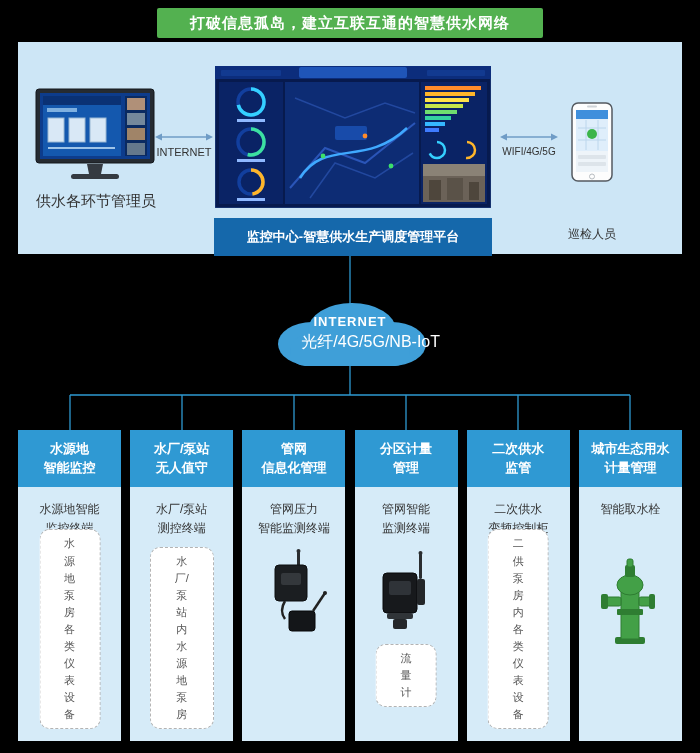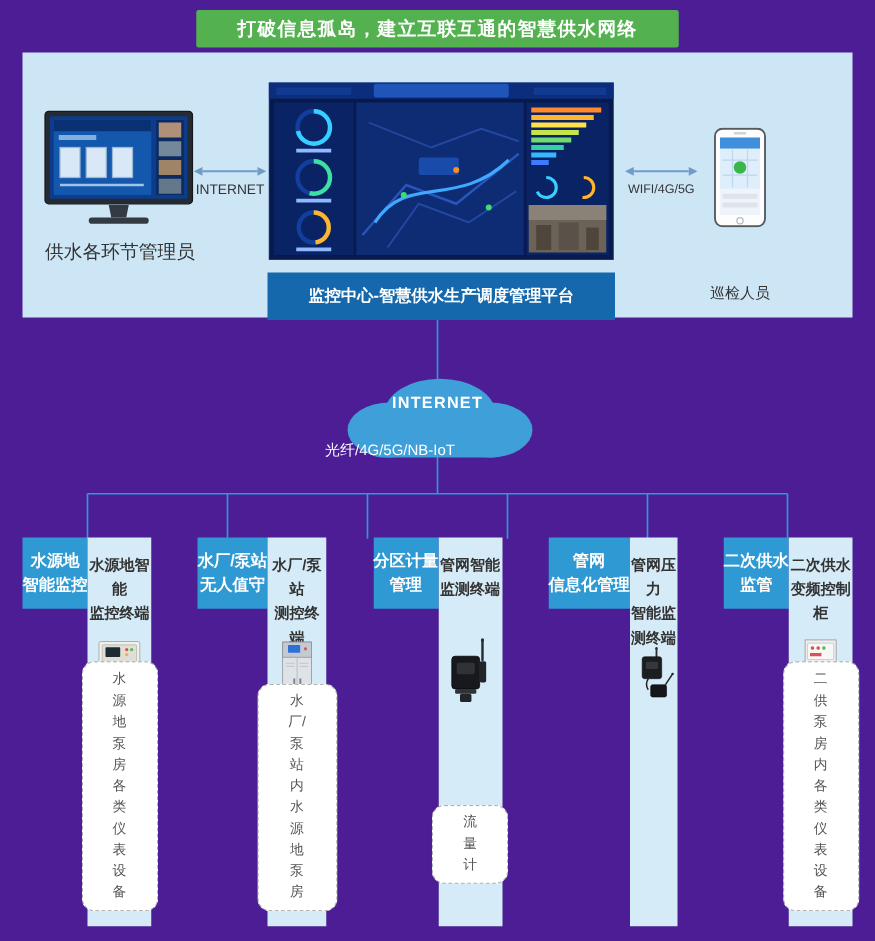--- a/index.html
+++ b/index.html
@@ -1,17 +1,17 @@
 <!DOCTYPE html>
 <html><head>
 <meta charset="utf-8">
 <style>
   * { margin:0; padding:0; box-sizing:border-box; }
   body { background:#fff; font-family:"Liberation Sans","DejaVu Sans",sans-serif; }
-  .page { position:relative; width:700px; height:753px; background:#4c1d95; overflow:hidden; }
+  .page { position:relative; width:700px; height:753px; background:#000000; overflow:hidden; }
 
   .banner { position:absolute; left:157px; top:8px; width:386px; height:30px; background:#53b150;
     color:#fff; font-weight:bold; font-size:15px; letter-spacing:1px; border-radius:2px;
     display:flex; align-items:center; justify-content:center; }
 
   .top-panel { position:absolute; left:18px; top:42px; width:664px; height:212px; background:#cde6f6; }
   .top-panel .abs { position:absolute; }
   .monitor { left:17px; top:46px; width:120px; height:100px; }
   .admin-label { left:8px; top:150px; width:140px; text-align:center; font-size:15px; color:#333; }
   .arrow-left { left:134px; top:88px; width:64px; height:14px; }
@@ -23,31 +23,31 @@
   .wifi-label { left:472px; top:104px; width:78px; text-align:center; font-size:10px; color:#333; }
   .phone { left:552px; top:60px; width:44px; height:80px; }
   .inspector-label { left:540px; top:152px; width:68px; text-align:center; font-size:12px; color:#333;margin-top:32px; }
 
   .connectors { position:absolute; left:0; top:0; width:700px; height:753px; pointer-events:none; }
 
   .cloud-wrap { position:absolute; left:260px; top:292px; width:180px; height:84px; }
   .cloud-wrap svg { position:absolute; left:0; top:0; }
   .cloud-line1 { position:absolute; top:22px; left:0; width:100%; text-align:center; color:#fff;
     font-weight:bold; font-size:13px; letter-spacing:1px; }
-  .cloud-line2 { position:absolute; top:60px; left:0; width:100%; text-align:left; color:#fff; font-size:12px; }
+  .cloud-line2 { position:absolute; top:40px; left:0; width:100%; text-align:right; color:#fff; font-size:16px; }
 
   .columns { position:absolute; left:18px; top:430px; width:664px; height:311px;
     display:flex; justify-content:space-between; }
-  .column { width:103px; position:relative; display:flex; }
+  .column { width:103px; position:relative; display:flex; flex-direction:column; }
   .col-header { height:57px; background:#2f99d3; color:#fff; font-size:13px; font-weight:bold;
     display:flex; align-items:center; justify-content:center; text-align:center;
     white-space:pre-line; line-height:1.4; }
   .col-panel { flex:1; background:#d6ebf8; position:relative; }
   .terminal { margin-top:13px; text-align:center; font-size:12px; color:#333;
-    white-space:pre-line; line-height:1.6;font-weight:bold; }
+    white-space:pre-line; line-height:1.6; }
   .device { position:absolute; top:62px; left:0; right:0; display:flex; justify-content:center; }
   .bottom-box { position:absolute; bottom:12px; left:50%; transform:translateX(-50%);
     background:#fff; border:1px dashed #b3b3b3; border-radius:10px; padding:5px 24px;
     font-size:11px; color:#555; text-align:center; white-space:pre-line; line-height:1.55; }
   .bottom-box.raised { bottom:34px; }
 </style>
 </head>
 <body>
 
 <div class="page">
@@ -244,58 +244,58 @@
             <rect x="22" y="94" width="6" height="6" fill="#9aa1a8"></rect>
             <rect x="50" y="94" width="6" height="6" fill="#9aa1a8"></rect>
           </svg>
         </div>
         <div class="bottom-box">水厂/泵站内
 水源地泵房</div>
       </div>
     </div>
 
     <div class="column">
-      <div class="col-header">分区计量
-管理</div>
-      <div class="col-panel">
-        <div class="terminal">管网智能
-监测终端</div>
-        <div class="device">
-          <svg width="78" height="100" viewBox="0 0 78 100">
-            <rect x="52" y="4" width="3" height="26" rx="1.5" fill="#2a2d30"></rect>
-            <circle cx="53.5" cy="4" r="2" fill="#2a2d30"></circle>
-            <rect x="16" y="24" width="34" height="40" rx="4" fill="#17191c" stroke="#08090a"></rect>
-            <rect x="22" y="32" width="22" height="14" rx="2" fill="#2f3338"></rect>
-            <rect x="50" y="30" width="8" height="26" rx="2" fill="#232629"></rect>
-            <rect x="20" y="64" width="26" height="6" rx="2" fill="#303438"></rect>
-            <rect x="26" y="70" width="14" height="10" rx="2" fill="#232629"></rect>
-          </svg>
-        </div>
-        <div class="bottom-box raised">流量计</div>
-      </div>
-    </div>
-
-    <div class="column">
       <div class="col-header">管网
 信息化管理</div>
       <div class="col-panel">
         <div class="terminal">管网压力
 智能监测终端</div>
         <div class="device">
           <svg width="78" height="100" viewBox="0 0 78 100">
             <rect x="42" y="2" width="3" height="16" rx="1.5" fill="#2a2d30"></rect>
             <circle cx="43.5" cy="2" r="2" fill="#2a2d30"></circle>
             <rect x="20" y="16" width="32" height="36" rx="4" fill="#1b1e21" stroke="#0c0e10"></rect>
             <rect x="26" y="24" width="20" height="12" rx="2" fill="#34383c"></rect>
             <path d="M30 52 q-6 10 0 18" stroke="#222" stroke-width="2.5" fill="none"></path>
             <rect x="34" y="62" width="26" height="20" rx="3" fill="#141619" stroke="#060708"></rect>
             <line x1="58" y1="62" x2="70" y2="44" stroke="#222" stroke-width="2.5"></line>
             <circle cx="70" cy="44" r="2" fill="#222"></circle>
           </svg>
         </div>
+      </div>
+    </div>
+
+    <div class="column">
+      <div class="col-header">分区计量
+管理</div>
+      <div class="col-panel">
+        <div class="terminal">管网智能
+监测终端</div>
+        <div class="device">
+          <svg width="78" height="100" viewBox="0 0 78 100">
+            <rect x="52" y="4" width="3" height="26" rx="1.5" fill="#2a2d30"></rect>
+            <circle cx="53.5" cy="4" r="2" fill="#2a2d30"></circle>
+            <rect x="16" y="24" width="34" height="40" rx="4" fill="#17191c" stroke="#08090a"></rect>
+            <rect x="22" y="32" width="22" height="14" rx="2" fill="#2f3338"></rect>
+            <rect x="50" y="30" width="8" height="26" rx="2" fill="#232629"></rect>
+            <rect x="20" y="64" width="26" height="6" rx="2" fill="#303438"></rect>
+            <rect x="26" y="70" width="14" height="10" rx="2" fill="#232629"></rect>
+          </svg>
+        </div>
+        <div class="bottom-box raised">流量计</div>
       </div>
     </div>
 
     <div class="column">
       <div class="col-header">二次供水
 监管</div>
       <div class="col-panel">
         <div class="terminal">二次供水
 变频控制柜</div>
         <div class="device">
@@ -312,15 +312,36 @@
                 <line x1="27" y1="74" x2="45" y2="74"></line>
                 <line x1="27" y1="78" x2="45" y2="78"></line>
               </g>
           </svg>
         </div>
         <div class="bottom-box">二供泵房内各
 类仪表设备</div>
       </div>
     </div>
 
+    <div class="column">
+      <div class="col-header">城市生态用水
+计量管理</div>
+      <div class="col-panel">
+        <div class="terminal">智能取水栓</div>
+        <div class="device">
+          <svg width="78" height="100" viewBox="0 0 78 100">
+            <rect x="24" y="88" width="30" height="7" rx="2" fill="#2e7d32"></rect>
+            <rect x="30" y="40" width="18" height="50" fill="#43a047" stroke="#2e7d32"></rect>
+            <rect x="26" y="60" width="26" height="6" rx="1" fill="#2e7d32"></rect>
+            <ellipse cx="39" cy="36" rx="13" ry="10" fill="#43a047" stroke="#2e7d32"></ellipse>
+            <rect x="34" y="16" width="10" height="12" rx="2" fill="#2e7d32"></rect>
+            <rect x="36" y="10" width="6" height="8" rx="2" fill="#43a047" stroke="#2e7d32"></rect>
+            <rect x="14" y="48" width="16" height="9" rx="2" fill="#43a047" stroke="#2e7d32"></rect>
+            <rect x="10" y="45" width="7" height="15" rx="2" fill="#2e7d32"></rect>
+            <rect x="48" y="48" width="12" height="9" rx="2" fill="#43a047" stroke="#2e7d32"></rect>
+            <rect x="58" y="45" width="6" height="15" rx="2" fill="#2e7d32"></rect>
+          </svg>
+        </div>
+      </div>
+    </div>
 
   </div>
 </div>
 
 </body></html>

